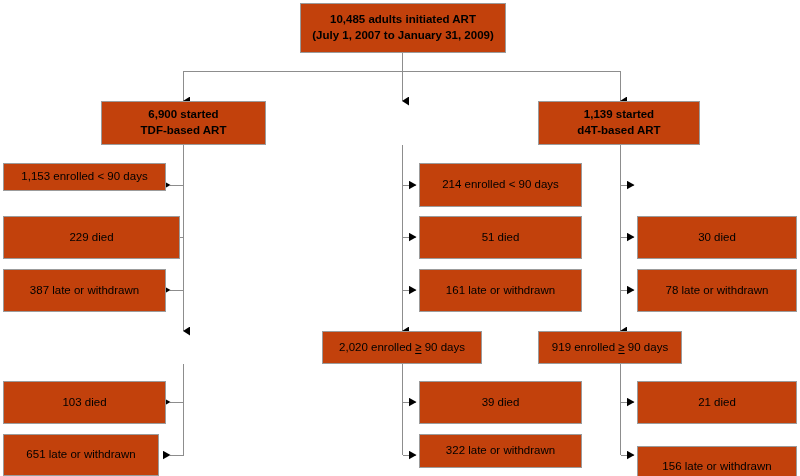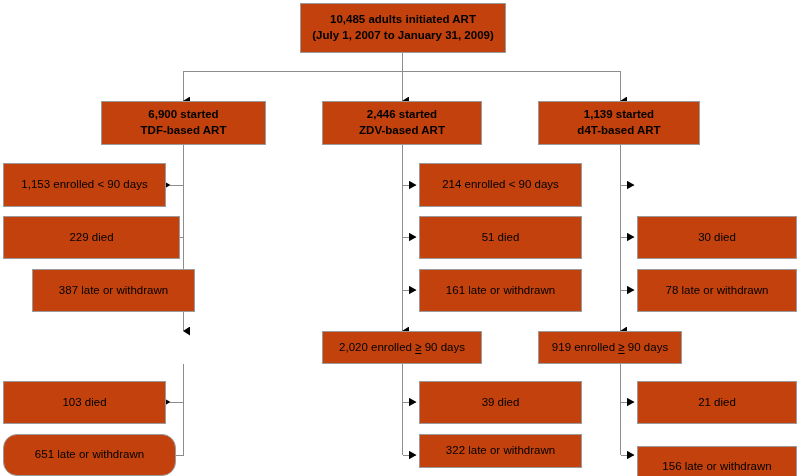--- a/index.html
+++ b/index.html
@@ -120,40 +120,34 @@
       <span class="line2">(July 1, 2007 to January 31, 2009)</span>
     </span>
   </div>
 
   <div class="box bold" style="left:101px; top:101px; width:165px; height:44px;">
     <span>
       <span>6,900 started</span>
       <span class="line2">TDF-based ART</span>
     </span>
   </div>
-  <div class="box bold" style="left:322px; top:101px; width:160px; height:44px;">
-    <span>
-      <span>2,446 started</span>
-      <span class="line2">ZDV-based ART</span>
-    </span>
-  </div>
   <div class="box bold" style="left:538px; top:101px; width:162px; height:44px;">
     <span>
       <span>1,139 started</span>
       <span class="line2">d4T-based ART</span>
     </span>
   </div>
 
-  <div class="box" style="left:3px; top:163px; width:163px; height:44px;">
+  <div class="box" style="left:3px; top:163px; width:163px; height:28px;">
       <span>1,153 enrolled &lt; 90 days</span>
     </div>
   <div class="box" style="left:3px; top:216px; width:177px; height:43px;">
       <span>229 died</span>
     </div>
-  <div class="box" style="left:3px; top:269px; width:163px; height:43px;margin-left:29px;">
+  <div class="box" style="left:3px; top:269px; width:163px; height:43px;">
       <span>387 late or withdrawn</span>
     </div>
 
   <div class="box" style="left:419px; top:163px; width:163px; height:44px;">
       <span>214 enrolled &lt; 90 days</span>
     </div>
   <div class="box" style="left:419px; top:216px; width:163px; height:43px;">
       <span>51 died</span>
     </div>
   <div class="box" style="left:419px; top:269px; width:163px; height:43px;">
@@ -174,21 +168,21 @@
   </div>
   <div class="box" style="left:538px; top:331px; width:144px; height:33px;">
     <span>
       <span>919 enrolled </span><span class="ge">≥</span><span> 90 days</span>
     </span>
   </div>
 
   <div class="box" style="left:3px; top:381px; width:163px; height:43px;">
       <span>103 died</span>
     </div>
-  <div class="box" style="left:3px; top:434px; width:173px; height:42px;border-radius:14px;">
+  <div class="box" style="left:3px; top:434px; width:156px; height:42px;">
       <span>651 late or withdrawn</span>
     </div>
 
   <div class="box" style="left:419px; top:381px; width:163px; height:43px;">
       <span>39 died</span>
     </div>
   <div class="box" style="left:419px; top:434px; width:163px; height:34px;">
       <span>322 late or withdrawn</span>
     </div>
 

